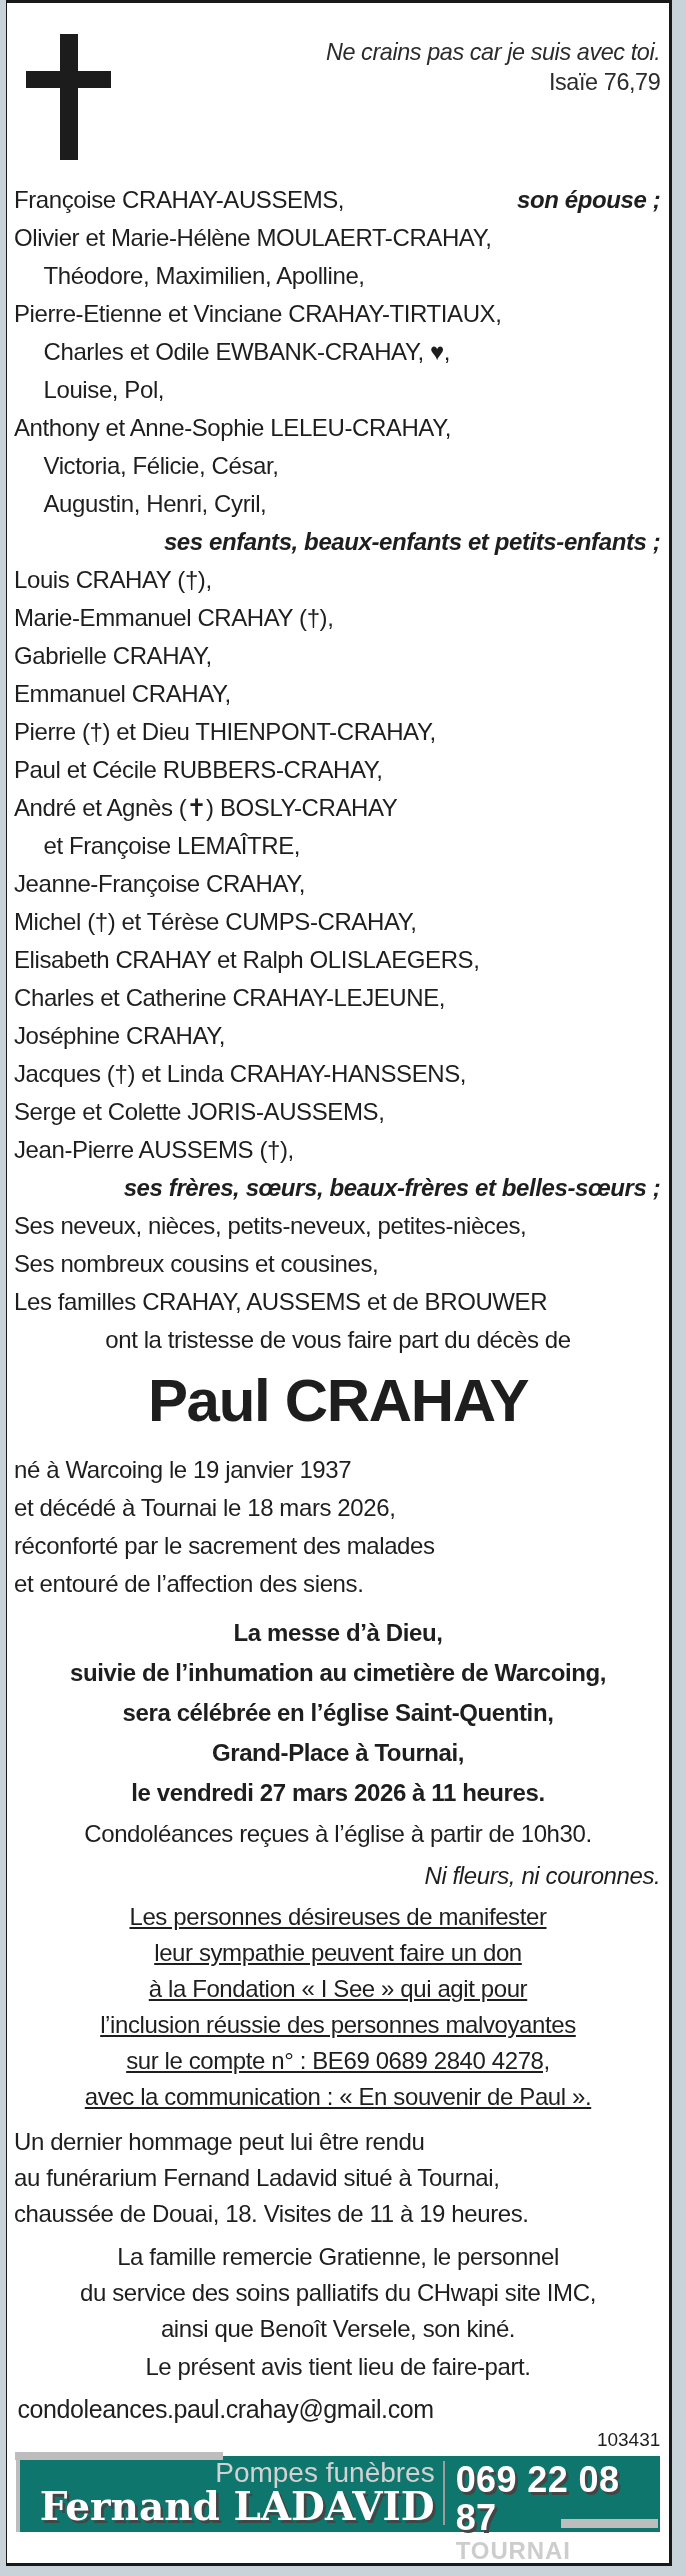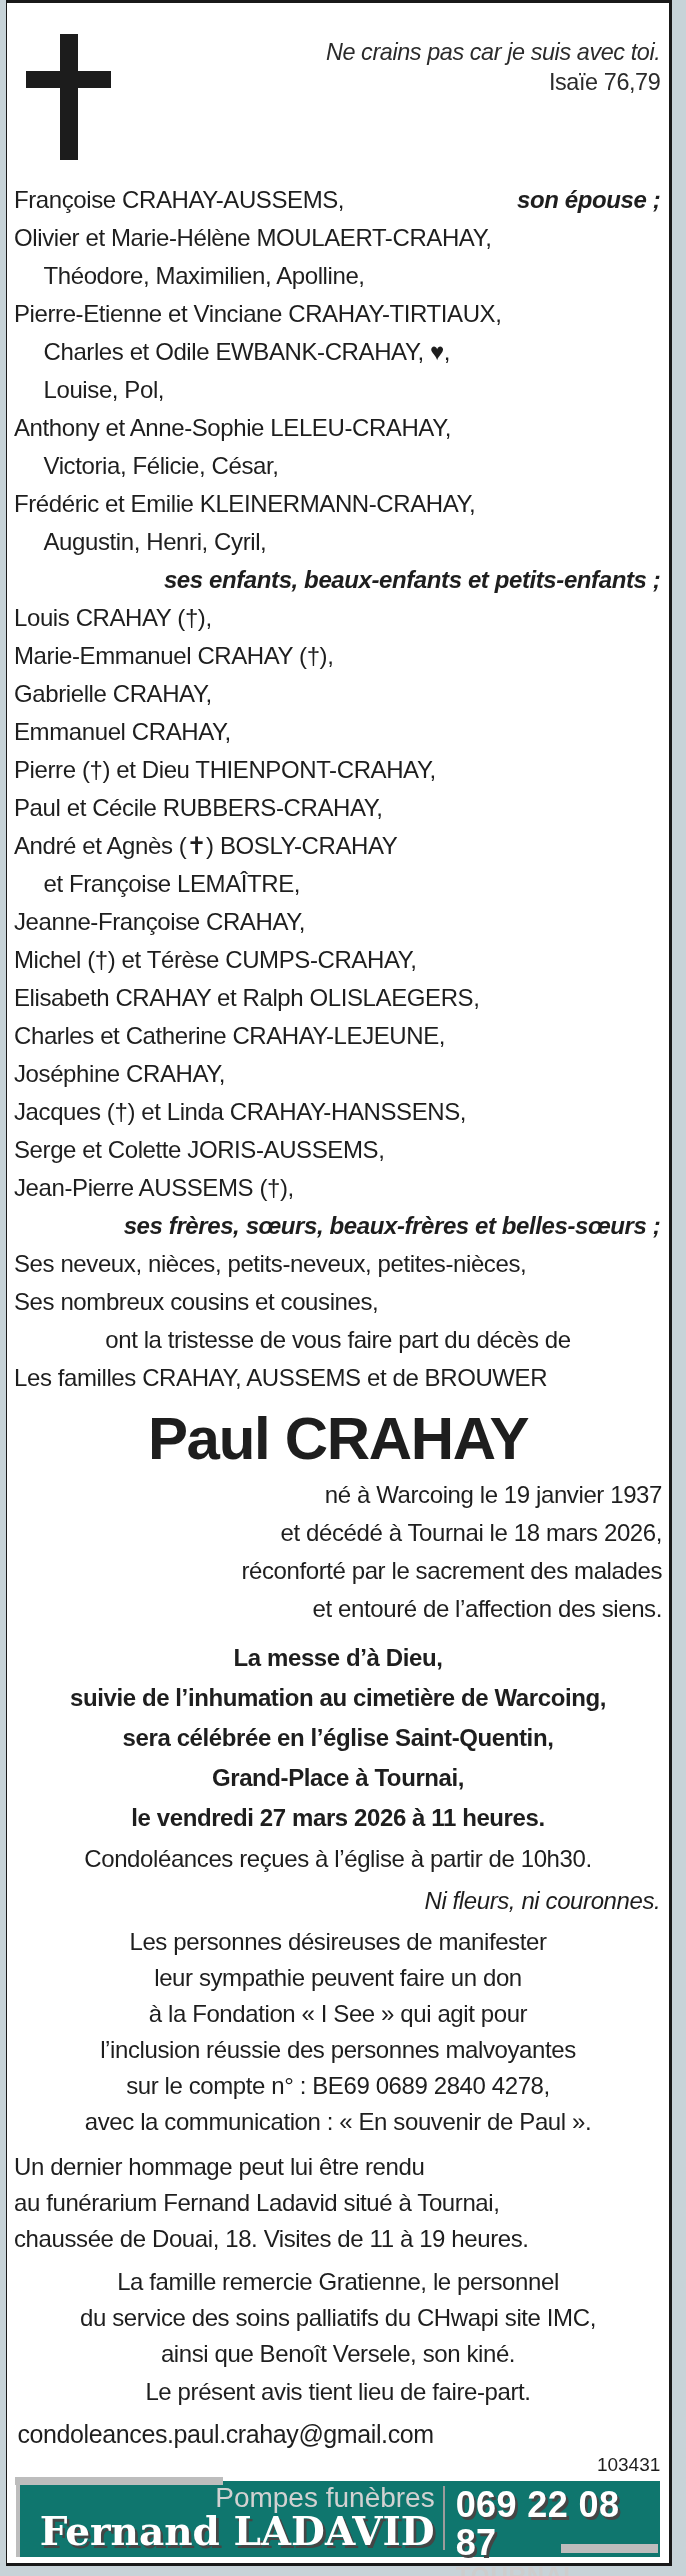--- a/index.html
+++ b/index.html
@@ -25,25 +25,25 @@
   .quote .q1 { font-style:italic; }
   
   .family-list { margin-top:17.4px; font-size:24px; line-height:38px; }
   .family-list .line { white-space:nowrap; }
   .family-list .indent { padding-left:29.5px; }
   .family-list .relation { text-align:right; font-weight:700; font-style:italic; padding-right:1.7px; }
   .family-list .intro { text-align:center; }
   .right-label { float:right; font-weight:700; font-style:italic; padding-right:1.7px; }
   
   .deceased { margin-top:10.4px; text-align:center; font-size:60px; line-height:61px; font-weight:700; letter-spacing:-1.3px; }
-  .life      { margin-top:7px;  text-align:right; font-size:24px; line-height:38px; }
+  .life      { margin-top:20px;  text-align:left; font-size:24px; line-height:38px; }
   .ceremony  { margin-top:10.4px; text-align:center; font-size:24px; line-height:40px; font-weight:700; }
   .condolences { margin-top:1.7px; text-align:center; font-size:24px; line-height:38px; }
   .no-flowers  { margin-top:5.2px; text-align:right; font-style:italic; font-size:24px; line-height:36px; padding-right:1.7px; }
-  .donation  { margin-top:5.2px;  text-align:center; font-size:24px; line-height:36px; }
+  .donation  { margin-top:5.2px;  text-align:center; font-size:24px; line-height:36px;text-decoration:underline; }
   .tribute   { margin-top:8.7px; text-align:left; font-size:24px; line-height:36px; }
   .thanks    { margin-top:7px;  text-align:center; font-size:24px; line-height:36px; }
   .faire-part{ margin-top:1.7px;  text-align:center; font-size:24px; line-height:36px; }
   .email     { margin-top:7px;  text-align:left; font-size:25px; line-height:35px; padding-left:3.5px; }
   .ref       { margin-top:1.7px;  text-align:right; font-size:19px; line-height:24px; padding-right:1.7px; letter-spacing:0; }
   
   .banner {
     position:relative; margin:3.5px 1.7px 0 1.7px; height:76px; background:#0f766e;
     border-left:4.3px solid #bdbdbd; box-sizing:border-box; letter-spacing:0;
   }
@@ -109,24 +109,20 @@
       <div class="line">
         
         <span>Anthony et Anne-Sophie LELEU-CRAHAY,</span>
       </div>
 
       <div class="line indent">
         
         <span>Victoria, Félicie, César,</span>
       </div>
 
-      <div class="line">
-        
-        <span>Frédéric et Emilie KLEINERMANN-CRAHAY,</span>
-      </div>
 
       <div class="line indent">
         
         <span>Augustin, Henri, Cyril,</span>
       </div>
 
       <div class="line relation">
         
         <span>ses enfants, beaux-enfants et petits-enfants ;</span>
       </div>
@@ -219,28 +215,28 @@
       <div class="line">
         
         <span>Ses neveux, nièces, petits-neveux, petites-nièces,</span>
       </div>
 
       <div class="line">
         
         <span>Ses nombreux cousins et cousines,</span>
       </div>
 
+      <div class="line">
+        
+        <span>Les familles CRAHAY, AUSSEMS et de BROUWER</span>
+      </div>
+
       <div class="line intro">
         
         <span>ont la tristesse de vous faire part du décès de</span>
-      </div>
-
-      <div class="line">
-        
-        <span>Les familles CRAHAY, AUSSEMS et de BROUWER</span>
       </div>
     </div>
 
   <div class="deceased">Paul CRAHAY</div>
 
   <div class="life">
 
   <div>né à Warcoing le 19 janvier 1937</div>
       <div>et décédé à Tournai le 18 mars 2026,</div>
       <div>réconforté par le sacrement des malades</div>

